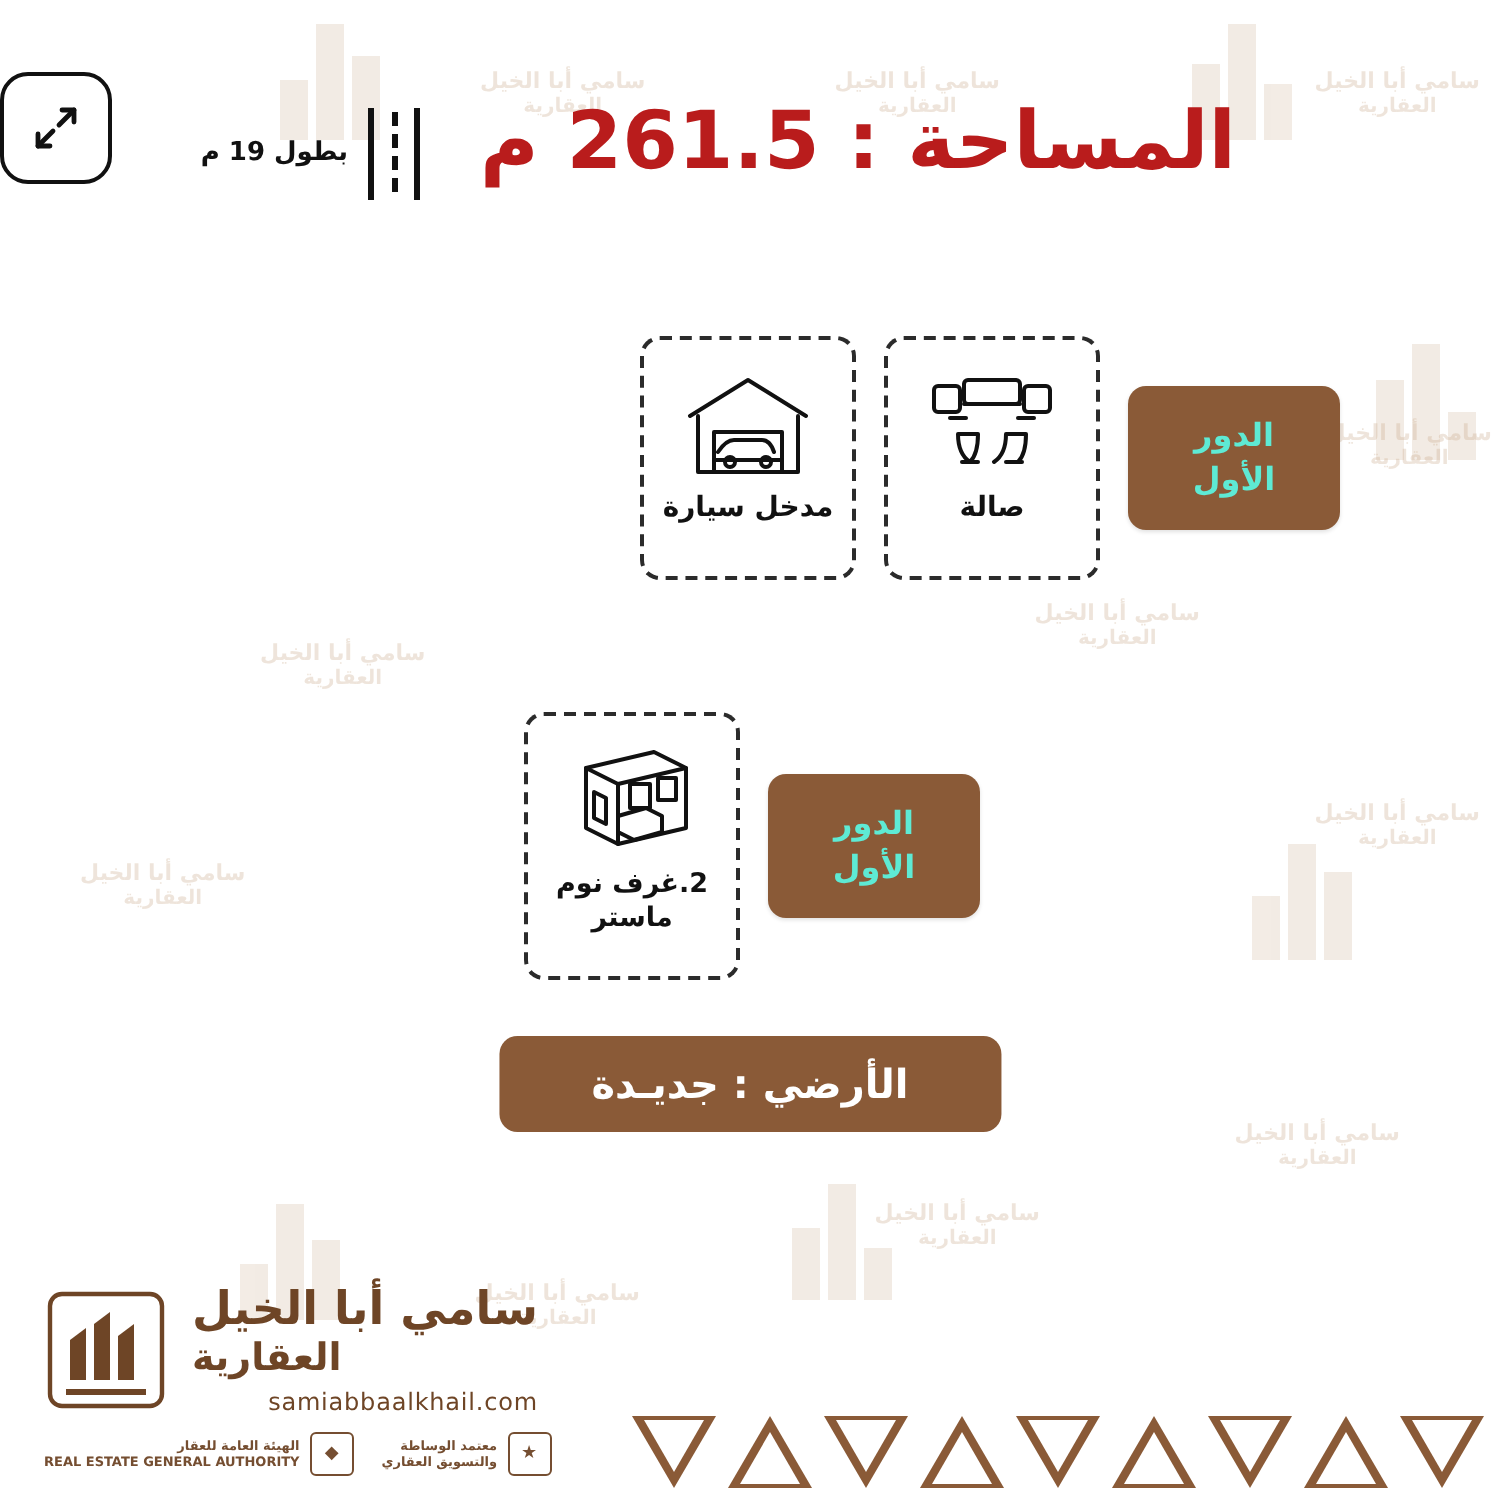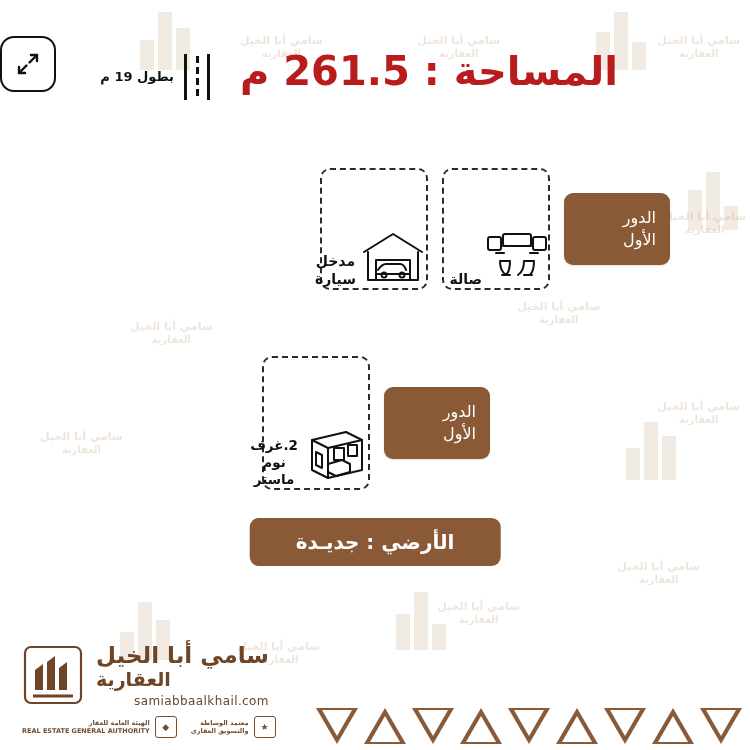--- a/index.html
+++ b/index.html
@@ -128,38 +128,40 @@
     display: flex;
     flex-direction: row;
     align-items: center;
     gap: 14px;
   }
   .row-ground { top: 168px; right: 80px; }
   .row-first  { top: 356px; right: 260px; }
 
   .floor-badge {
     background: #8a5a37;
-    color: #ffffff;
+    color: #5eead4;
     border-radius: 9px;
     font-size: 16px;
-    font-weight: normal;
+    font-weight: bold;
+    text-align: center;
     line-height: 1.35;
     padding: 14px 14px;
     min-width: 78px;
     box-shadow: 0 1px 2px rgba(0,0,0,.12);
   }
 
   .feature {
     width: 108px;
     height: 122px;
     border: 2px dashed #2b2b2b;
     border-radius: 10px;
     background: #fff;
     display: flex;
-    align-items: flex-end;
+    flex-direction: column;
+    align-items: center;
     justify-content: flex-start;
     padding-top: 12px;
     box-sizing: border-box;
   }
   .feature .ico {
     height: 62px;
     display: flex;
     align-items: center;
     justify-content: center;
   }

